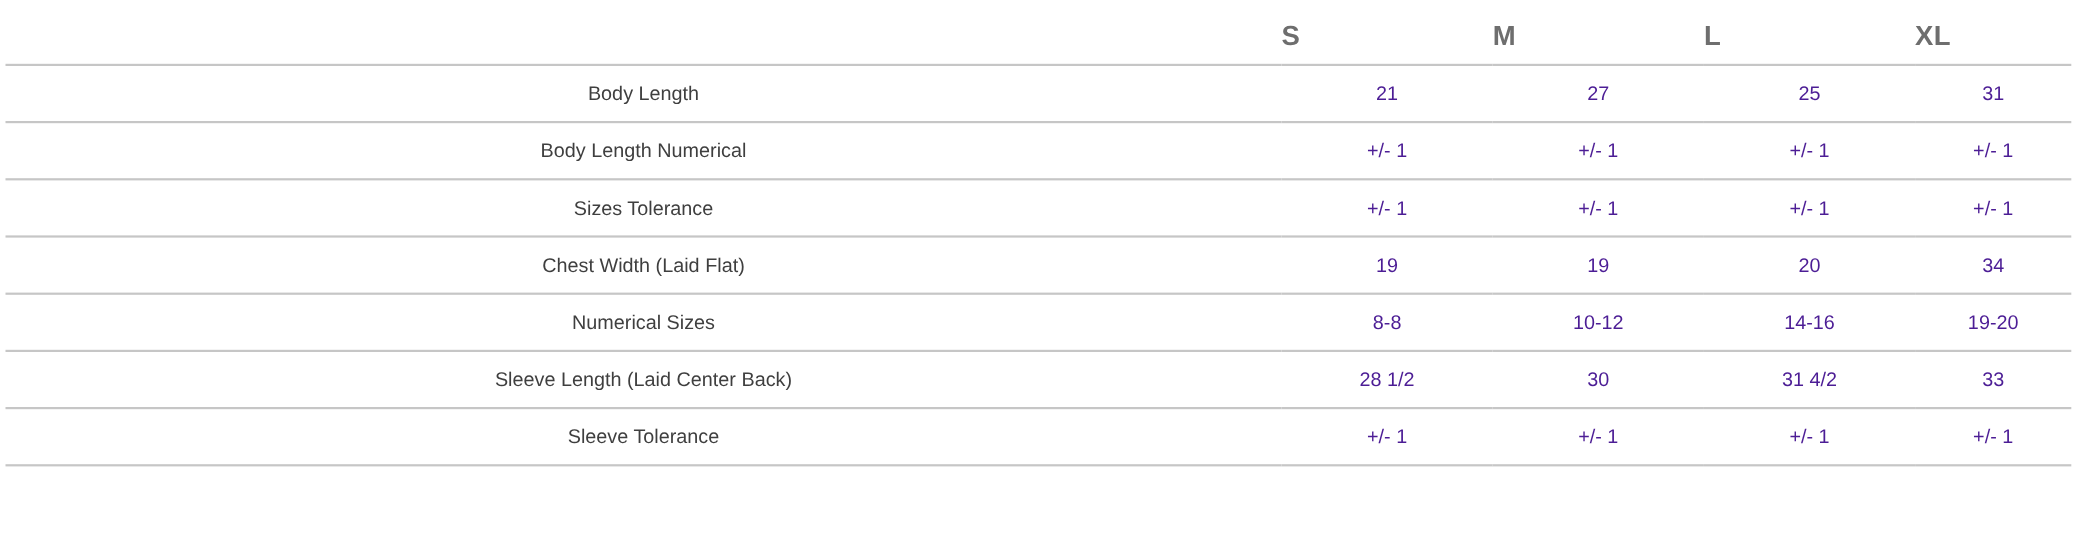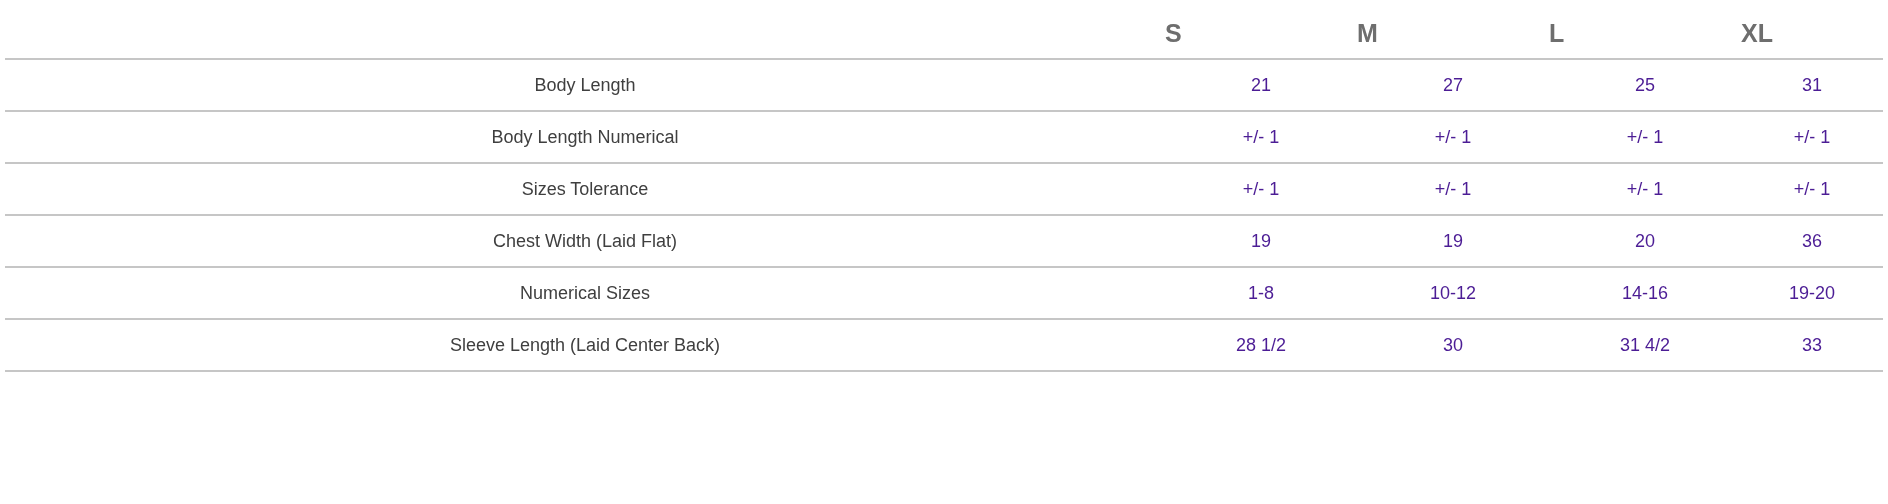--- a/index.html
+++ b/index.html
@@ -109,31 +109,38 @@
         <td class="size-cell">+/- 1</td>
         <td class="size-cell">+/- 1</td>
         <td class="size-cell">+/- 1</td>
         <td class="size-cell">+/- 1</td>
       </tr>
       <tr>
         <td class="row-label">Chest Width (Laid Flat)</td>
         <td class="size-cell">19</td>
         <td class="size-cell">19</td>
         <td class="size-cell">20</td>
-        <td class="size-cell">36</td>
+        <td class="size-cell">34</td>
       </tr>
       <tr>
         <td class="row-label">Numerical Sizes</td>
-        <td class="size-cell">1-8</td>
+        <td class="size-cell">8-8</td>
         <td class="size-cell">10-12</td>
         <td class="size-cell">14-16</td>
         <td class="size-cell">19-20</td>
       </tr>
       <tr>
         <td class="row-label">Sleeve Length (Laid Center Back)</td>
         <td class="size-cell">28 1/2</td>
         <td class="size-cell">30</td>
         <td class="size-cell">31 4/2</td>
         <td class="size-cell">33</td>
       </tr>
+      <tr>
+        <td class="row-label">Sleeve Tolerance</td>
+        <td class="size-cell">+/- 1</td>
+        <td class="size-cell">+/- 1</td>
+        <td class="size-cell">+/- 1</td>
+        <td class="size-cell">+/- 1</td>
+      </tr>
     </tbody>
   </table>
 </div>
 
 </body></html>

